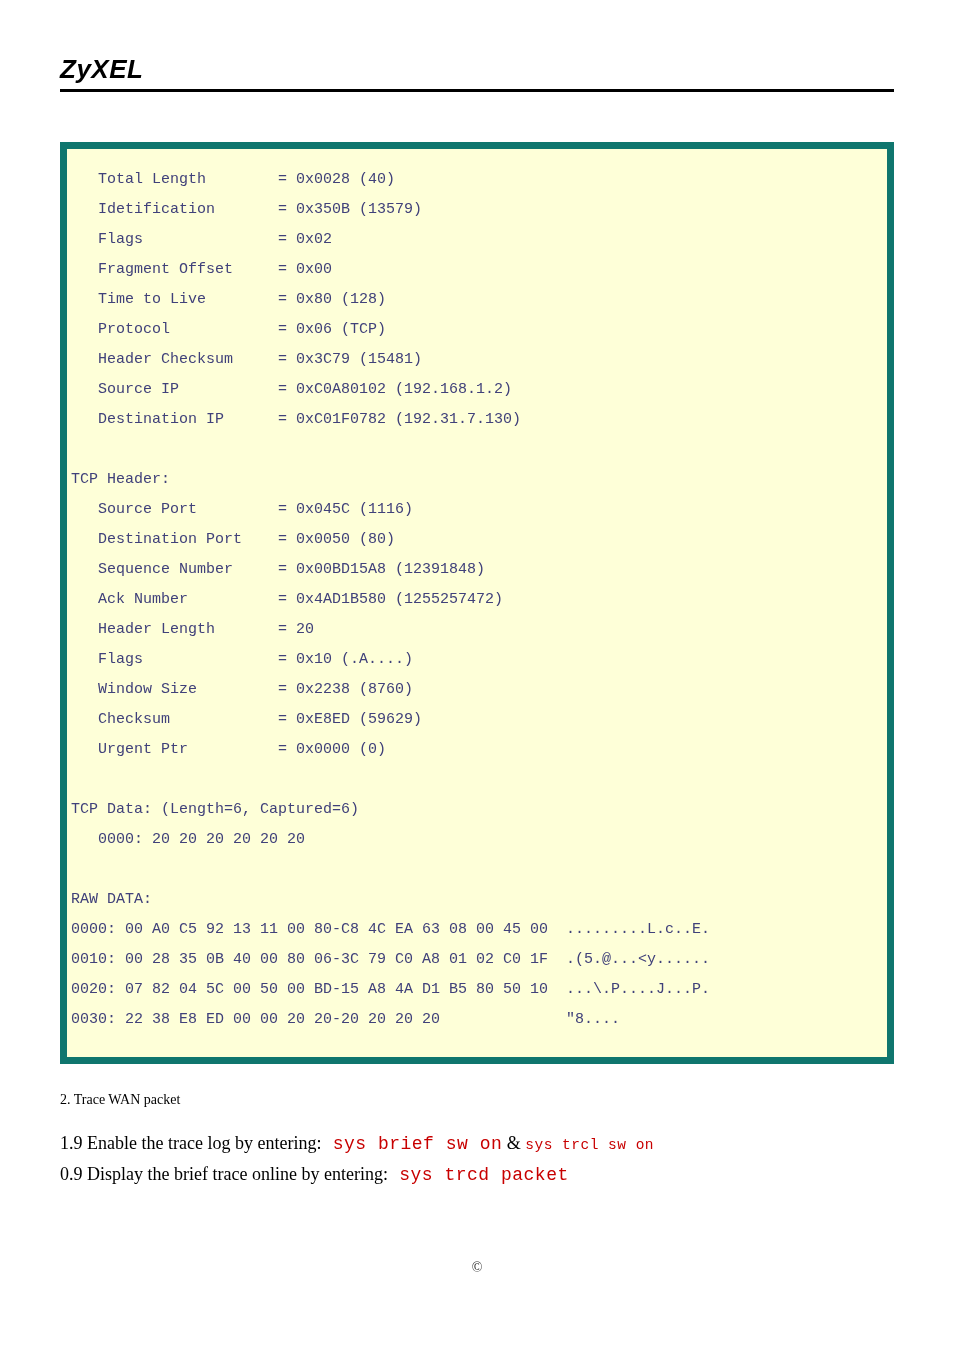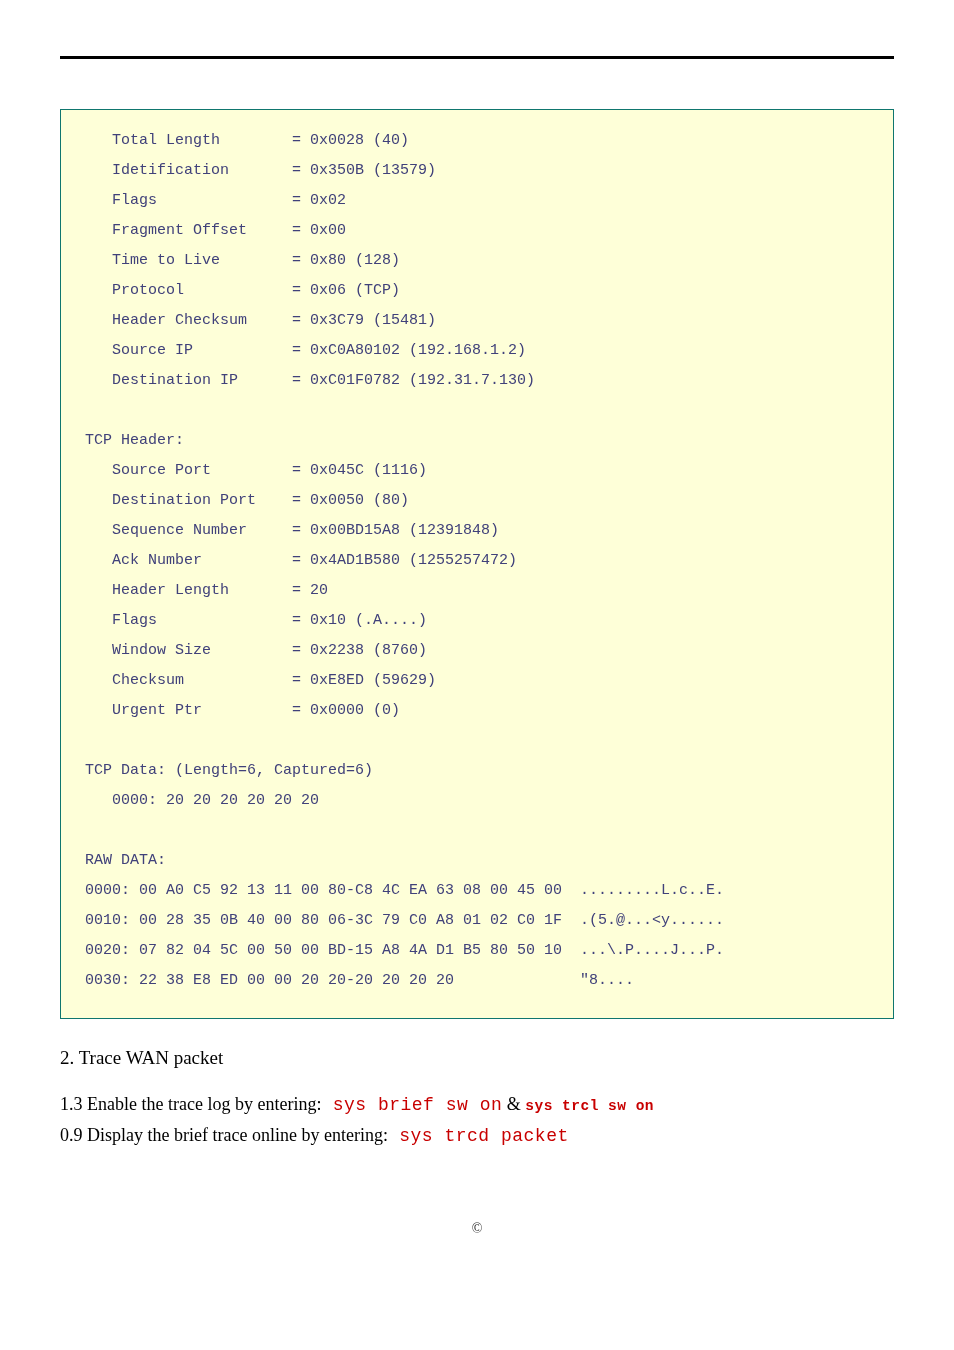--- a/index.html
+++ b/index.html
@@ -9,64 +9,65 @@
     font-family: Arial, Helvetica, sans-serif;
     font-style: italic;
     font-weight: 900;
     font-size: 26px;
     letter-spacing: 0.5px;
     padding-bottom: 2px;
   }
   .brand-rule { border: none; border-top: 3px solid #000; margin-top: 2px; }
   .codebox {
     background: #feffd8;
-    border: 1px solid #0f766e;
+    border: 7px solid #0f766e;
     margin-top: 50px;
-    padding: 16px 16px 22px 24px;
+    padding: 16px 16px 22px 4px;
     font-family: "Courier New", monospace;
     font-size: 15px;
     color: #40417a;
     line-height: 2.0;
     white-space: pre;
   }
   .section-title {
     font-family: "Times New Roman", serif;
-    font-size: 19px;
+    font-size: 14px;
     margin-top: 28px;
     margin-bottom: 22px;
   }
   .steps {
     font-family: "Times New Roman", serif;
     font-size: 18px;
     line-height: 1.55;
   }
   .step-line { margin-bottom: 2px; }
   .mono-red {
     font-family: "Courier New", monospace;
     color: #c80000;
     letter-spacing: 0.5px;
   }
   .mono-red-bold {
     font-family: "Courier New", monospace;
-    font-weight: bold;
+    font-weight: normal;
     color: #c80000;
     font-size: 14.5px;
     letter-spacing: 0.5px;
   }
   .footer {
     text-align: center;
     font-size: 14px;
     margin-top: 70px;
     color: #333;
   }
 </style>
 </head>
 <body>
 
 <div class="page">
+  <div class="brand">ZyXEL</div>
   <hr class="brand-rule">
 
   <div class="codebox">   Total Length        = 0x0028 (40)
    Idetification       = 0x350B (13579)
    Flags               = 0x02
    Fragment Offset     = 0x00
    Time to Live        = 0x80 (128)
    Protocol            = 0x06 (TCP)
    Header Checksum     = 0x3C79 (15481)
    Source IP           = 0xC0A80102 (192.168.1.2)
@@ -89,21 +90,21 @@
 RAW DATA:
 0000: 00 A0 C5 92 13 11 00 80-C8 4C EA 63 08 00 45 00  .........L.c..E.
 0010: 00 28 35 0B 40 00 80 06-3C 79 C0 A8 01 02 C0 1F  .(5.@...&lt;y......
 0020: 07 82 04 5C 00 50 00 BD-15 A8 4A D1 B5 80 50 10  ...\.P....J...P.
 0030: 22 38 E8 ED 00 00 20 20-20 20 20 20              "8....</div>
 
   <div class="section-title">2. Trace WAN packet</div>
 
   <div class="steps">
     <div class="step-line">
-      <span>1.3 Enable the trace log by entering:</span><span class="mono-red"> sys brief sw on</span><span> &amp; </span><span class="mono-red-bold">sys trcl sw on</span>
+      <span>1.9 Enable the trace log by entering:</span><span class="mono-red"> sys brief sw on</span><span> &amp; </span><span class="mono-red-bold">sys trcl sw on</span>
     </div>
     <div class="step-line">
       <span>0.9 Display the brief trace online by entering:</span><span class="mono-red"> sys trcd packet</span>
     </div>
   </div>
 
   <div class="footer">©</div>
 </div>
 
 </body></html>

